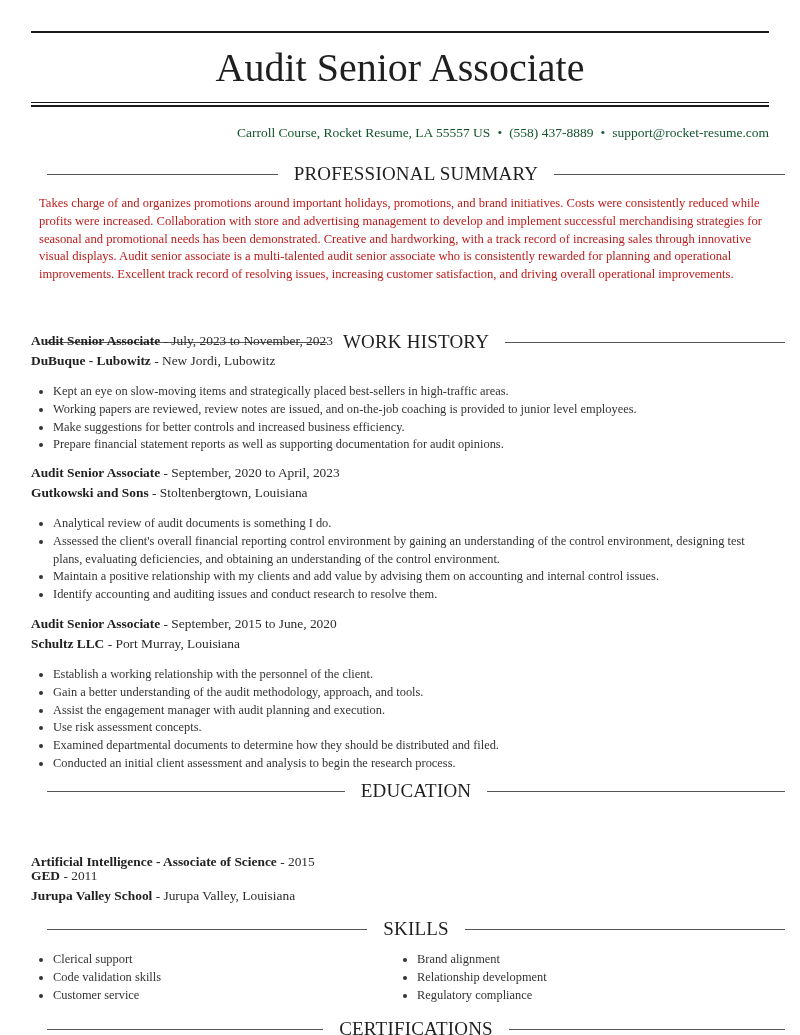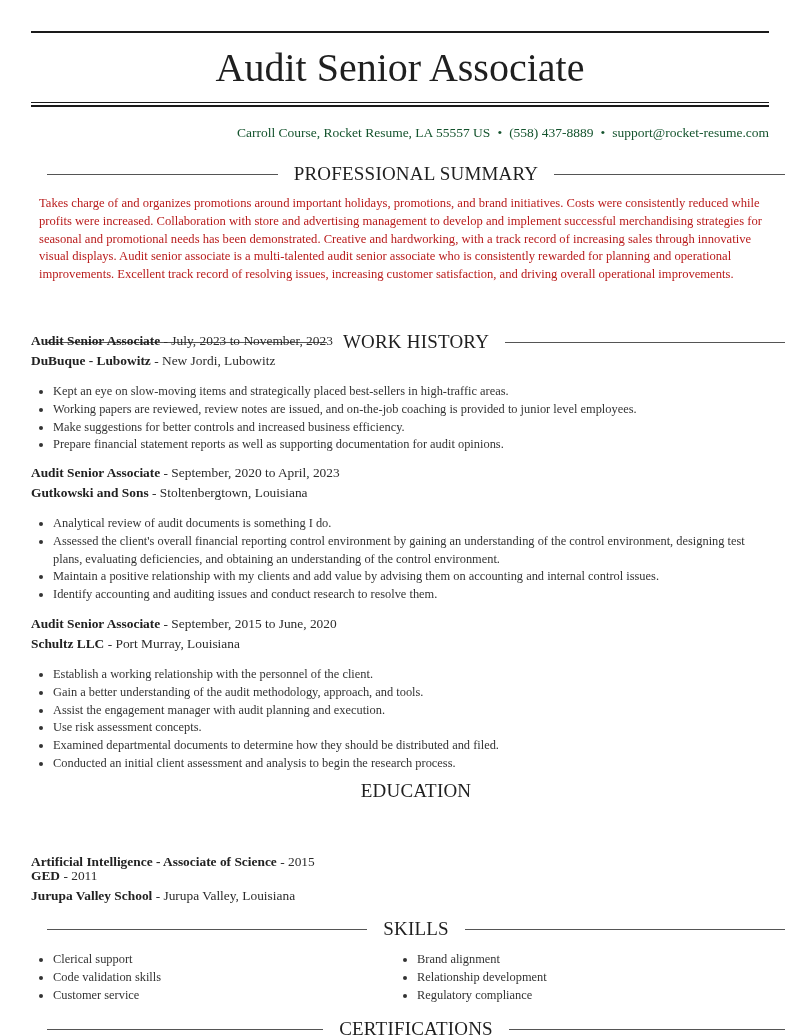--- a/index.html
+++ b/index.html
@@ -105,21 +105,21 @@
     <ul>
       <li>Establish a working relationship with the personnel of the client.</li>
       <li>Gain a better understanding of the audit methodology, approach, and tools.</li>
       <li>Assist the engagement manager with audit planning and execution.</li>
       <li>Use risk assessment concepts.</li>
       <li>Examined departmental documents to determine how they should be distributed and filed.</li>
       <li>Conducted an initial client assessment and analysis to begin the research process.</li>
     </ul>
   </div>
 
-  <div class="section-head" style="top:779px;flex-direction:column;">
+  <div class="section-head" style="top:779px;">
     <div class="line"></div>
     <div class="label">EDUCATION</div>
     <div class="line"></div>
   </div>
 
   <div class="edu" style="top:812px;margin-top:40px;">
     <div><b>Artificial Intelligence - Associate of Science</b><span> - 2015</span></div>
   </div>
 
   <div class="edu" style="top:866px;">

